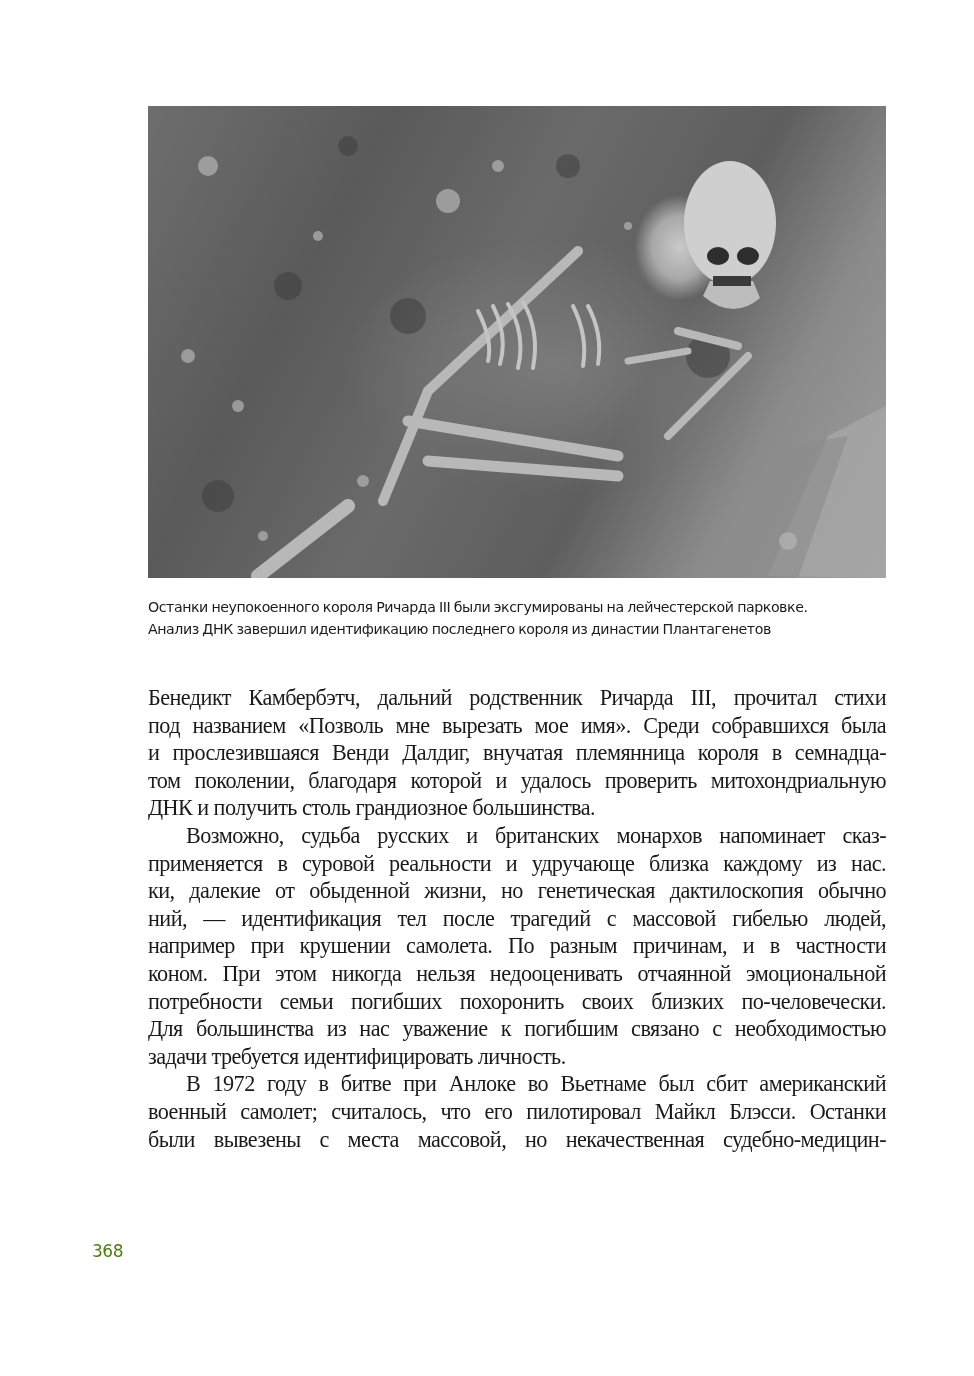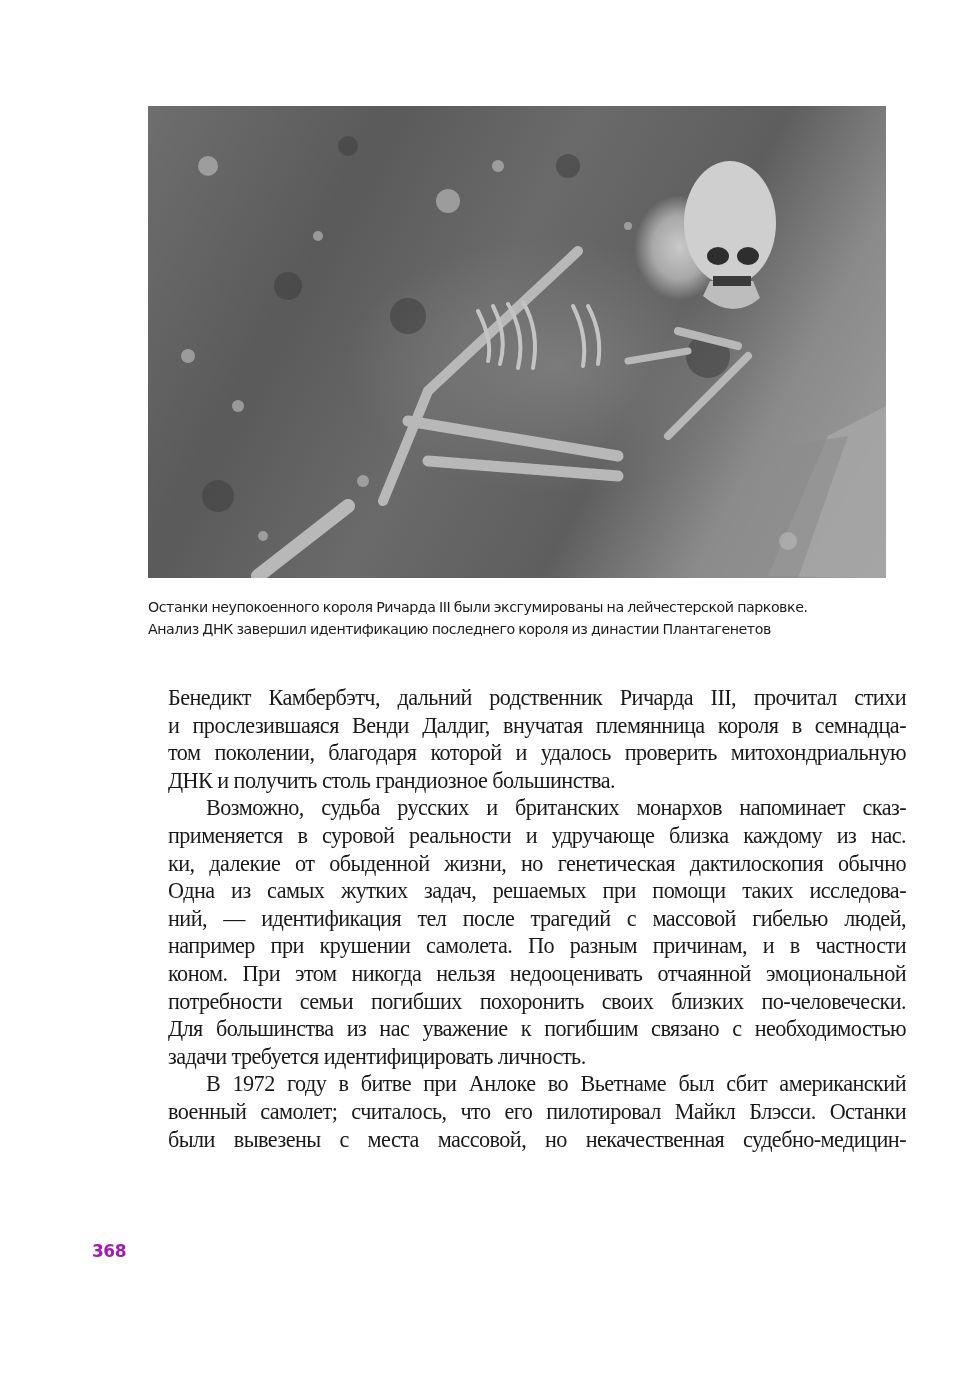--- a/index.html
+++ b/index.html
@@ -49,39 +49,38 @@
     .body-text {
       position: absolute;
       left: 148px;
       top: 684px;
       width: 738px;
       font-family: "Liberation Serif", "DejaVu Serif", serif;
       font-size: 22.2px;
       line-height: 27.6px;
       color: #1a1a1a;
       letter-spacing: -0.55px;
-      margin-left: 20px;
     }
     .line {
       display: block;
       white-space: nowrap;
       text-align: justify;
       text-align-last: justify;
       height: 27.6px;
     }
     .line.last { text-align-last: left; }
     .line.indent { padding-left: 38px; }
     .page-number {
       position: absolute;
       left: 92px;
       top: 1241px;
       font-family: "DejaVu Sans", sans-serif;
-      font-weight: bold;
+      font-weight: normal;
       font-size: 17px;
-      color: #a21caf;
+      color: #4d7c0f;
       letter-spacing: -0.5px;
     }
   </style>
 </head>
 <body>
 
 <div class="page">
 
   <div class="photo">
     <svg width="738" height="472" viewBox="0 0 738 472">
@@ -139,29 +138,29 @@
   </div>
 
   <div class="caption">
     <div>Останки неупокоенного короля Ричарда III были эксгумированы на лейчестерской парковке.</div>
     <div>Анализ ДНК завершил идентификацию последнего короля из династии Плантагенетов</div>
   </div>
 
   <div class="body-text">
     <div class="paragraph">
       <span class="line">Бенедикт Камбербэтч, дальний родственник Ричарда III, прочитал стихи</span>
+      <span class="line">под названием «Позволь мне вырезать мое имя». Среди собравшихся была</span>
       <span class="line">и прослезившаяся Венди Далдиг, внучатая племянница короля в семнадца-</span>
       <span class="line">том поколении, благодаря которой и удалось проверить митохондриальную</span>
       <span class="line last">ДНК и получить столь грандиозное большинства.</span>
     </div>
     <div class="paragraph">
       <span class="line indent">Возможно, судьба русских и британских монархов напоминает сказ-</span>
       <span class="line">применяется в суровой реальности и удручающе близка каждому из нас.</span>
       <span class="line">ки, далекие от обыденной жизни, но генетическая дактилоскопия обычно</span>
-      <span class="line">Одна из самых жутких задач, решаемых при помощи таких исследова-</span>
       <span class="line">ний, — идентификация тел после трагедий с массовой гибелью людей,</span>
       <span class="line">например при крушении самолета. По разным причинам, и в частности</span>
       <span class="line">коном. При этом никогда нельзя недооценивать отчаянной эмоциональной</span>
       <span class="line">потребности семьи погибших похоронить своих близких по-человечески.</span>
       <span class="line">Для большинства из нас уважение к погибшим связано с необходимостью</span>
       <span class="line last">задачи требуется идентифицировать личность.</span>
     </div>
     <div class="paragraph">
       <span class="line indent">В 1972 году в битве при Анлоке во Вьетнаме был сбит американский</span>
       <span class="line">военный самолет; считалось, что его пилотировал Майкл Блэсси. Останки</span>

